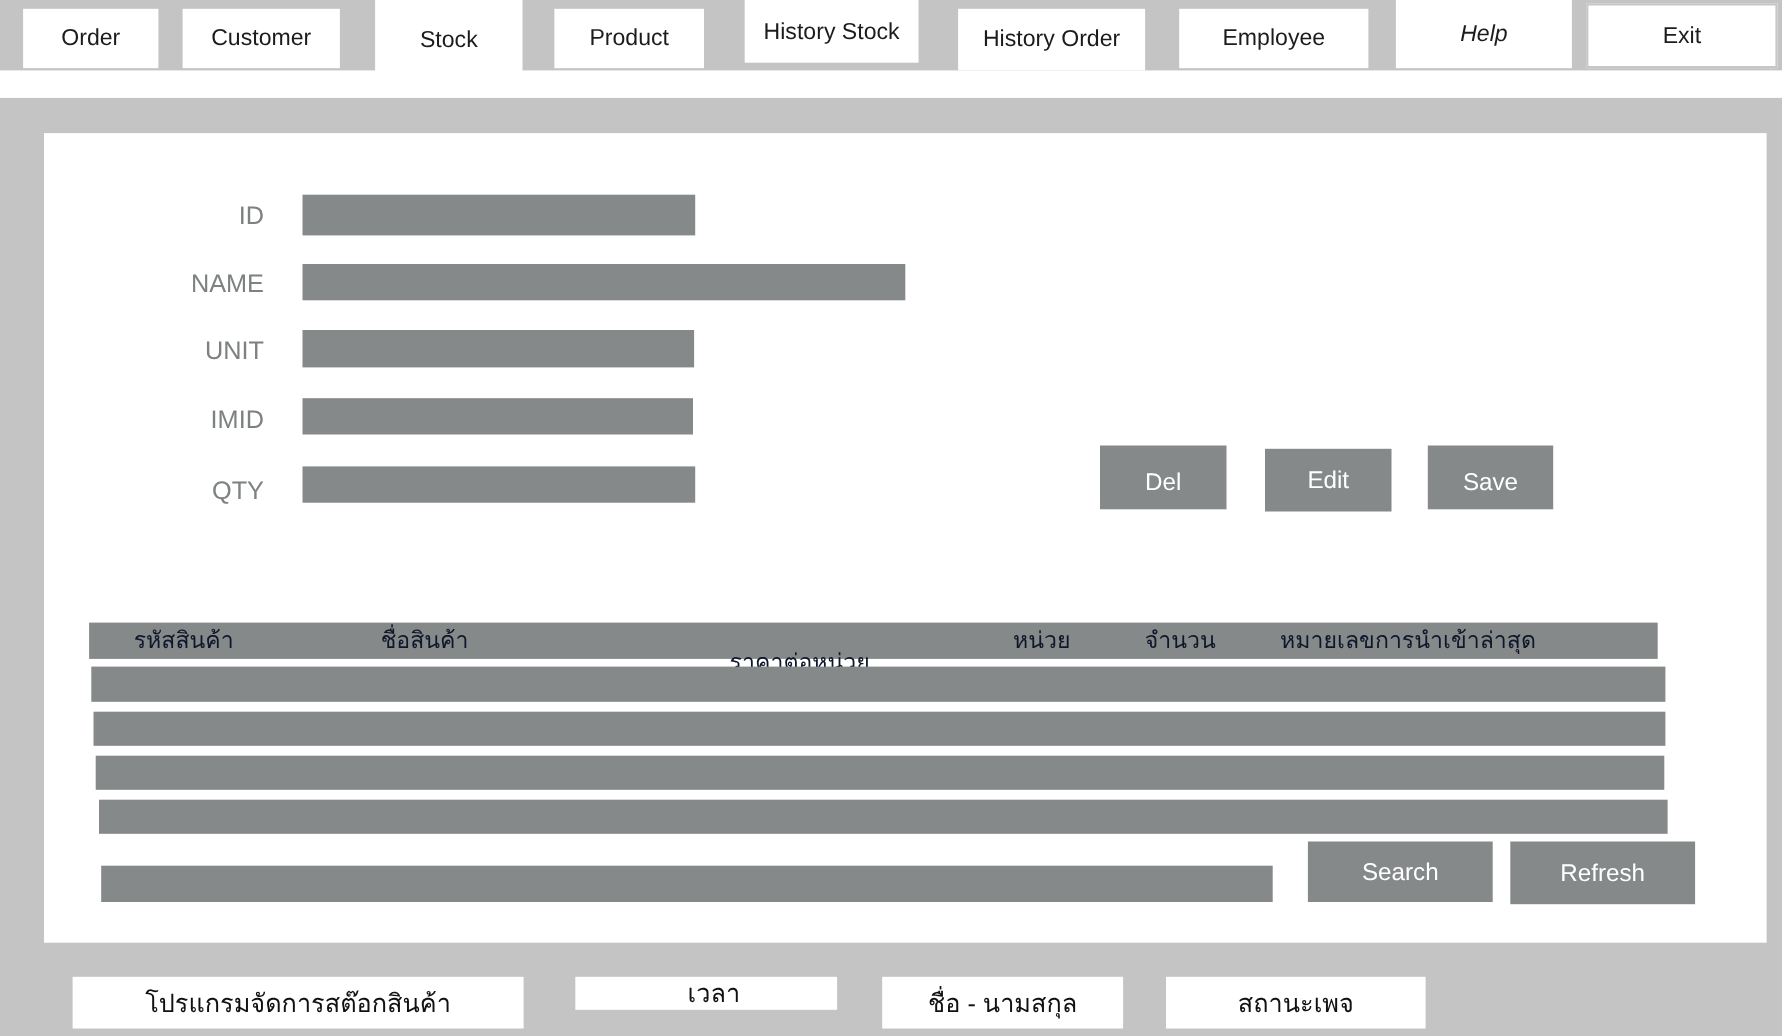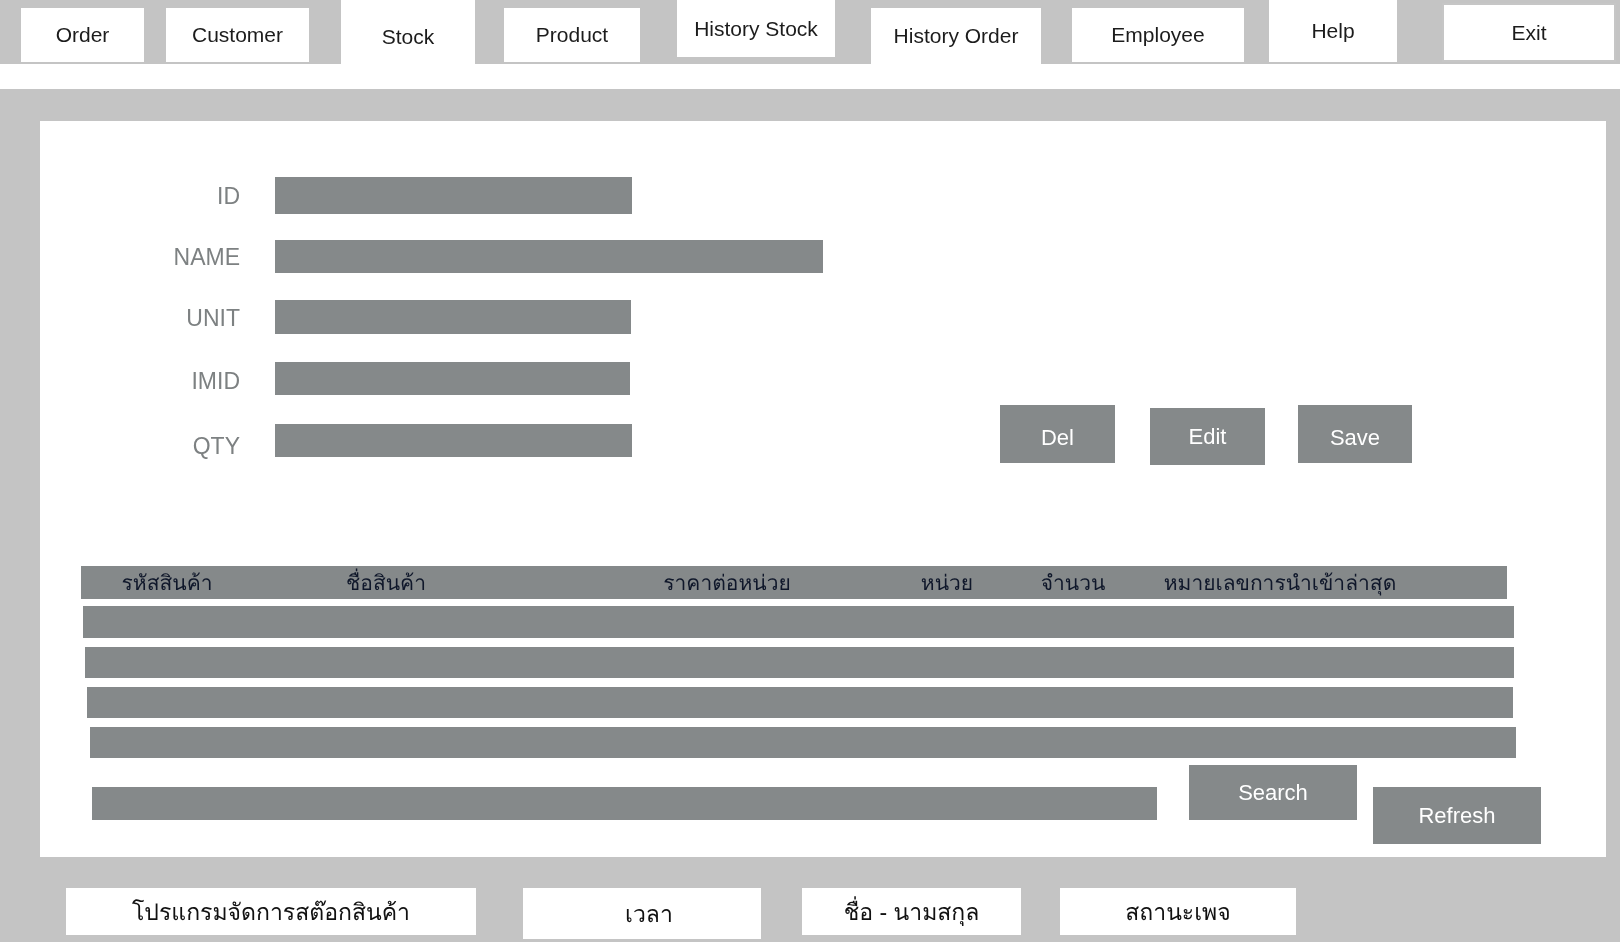--- a/index.html
+++ b/index.html
@@ -78,21 +78,21 @@
     </div>
   <div class="abs tab" style="left:677px;top:0px;width:158px;height:57px;">
       <span>History Stock</span>
     </div>
   <div class="abs tab" style="left:871px;top:8px;width:170px;height:56px;">
       <span>History Order</span>
     </div>
   <div class="abs tab" style="left:1072px;top:8px;width:172px;height:54px;">
       <span>Employee</span>
     </div>
-  <div class="abs tab" style="left:1269px;top:0px;width:128px;height:62px;">
+  <div class="abs tab" style="left:1269px;top:0px;width:160px;height:62px;font-style:italic;">
       <span>Help</span>
     </div>
   <div class="abs tab tab-exit" style="left:1442px;top:3px;width:174px;height:59px;">
       <span>Exit</span>
     </div>
 
   <div class="abs panel"></div>
 
   <div class="abs flabel" style="top:183px;">ID</div>
   <div class="abs flabel" style="top:244px;">NAME</div>
@@ -106,33 +106,33 @@
   <input class="abs finput" style="left: 275px; top: 362px; width: 355px; height: 33px;" value="">
   <input class="abs finput" style="left: 275px; top: 424px; width: 357px; height: 33px;" value="">
 
   <button class="abs gbtn txt-top" style="left:1000px;top:405px;width:115px;height:58px;">Del</button>
   <button class="abs gbtn txt-mid" style="left:1150px;top:408px;width:115px;height:57px;text-align:right;">Edit</button>
   <button class="abs gbtn txt-top" style="left:1298px;top:405px;width:114px;height:58px;">Save</button>
 
   <div class="abs thead" style="left:81px;top:566px;width:1426px;height:33px;">
     <span class="thcell" style="left:86px;">รหัสสินค้า</span>
     <span class="thcell" style="left:305px;">ชื่อสินค้า</span>
-    <span class="thcell" style="left:646px;">ราคาต่อหน่วย</span>
+    <span class="thcell" style="left:646px;margin-top:20px;">ราคาต่อหน่วย</span>
     <span class="thcell" style="left:866px;">หน่วย</span>
     <span class="thcell" style="left:992px;">จำนวน</span>
     <span class="thcell" style="left:1199px;">หมายเลขการนำเข้าล่าสุด</span>
   </div>
 
   <div class="abs trow" style="left:83px;top:606px;width:1431px;height:32px;"></div>
   <div class="abs trow" style="left:85px;top:647px;width:1429px;height:31px;"></div>
   <div class="abs trow" style="left:87px;top:687px;width:1426px;height:31px;"></div>
   <div class="abs trow" style="left:90px;top:727px;width:1426px;height:31px;"></div>
 
   <input class="abs searchinput" style="left: 92px; top: 787px; width: 1065px; height: 33px;" value="">
   <button class="abs gbtn txt-mid" style="left:1189px;top:765px;width:168px;height:55px;text-align:center;">Search</button>
-  <button class="abs gbtn txt-mid" style="left:1373px;top:787px;width:168px;height:57px;">Refresh</button>
+  <button class="abs gbtn txt-mid" style="left:1373px;top:765px;width:168px;height:57px;">Refresh</button>
 
   <div class="abs statusbox" style="left:66px;top:888px;width:410px;height:47px;">โปรแกรมจัดการสต๊อกสินค้า</div>
-  <div class="abs statusbox" style="left:523px;top:888px;width:238px;height:51px;padding-left:14px;">เวลา</div>
+  <div class="abs statusbox" style="left:523px;top:888px;width:238px;height:30px;padding-left:14px;">เวลา</div>
   <div class="abs statusbox" style="left:802px;top:888px;width:219px;height:47px;">ชื่อ - นามสกุล</div>
   <div class="abs statusbox" style="left:1060px;top:888px;width:236px;height:47px;">สถานะเพจ</div>
 
 </div>
 
 </body></html>

